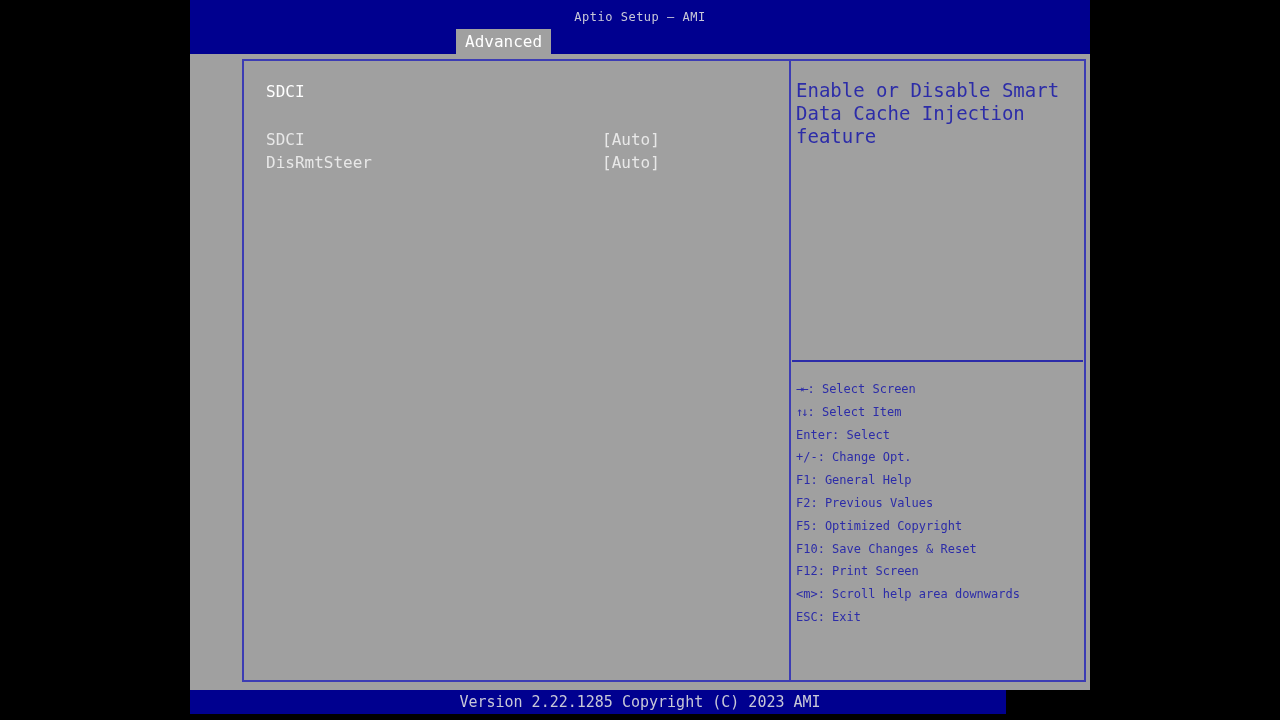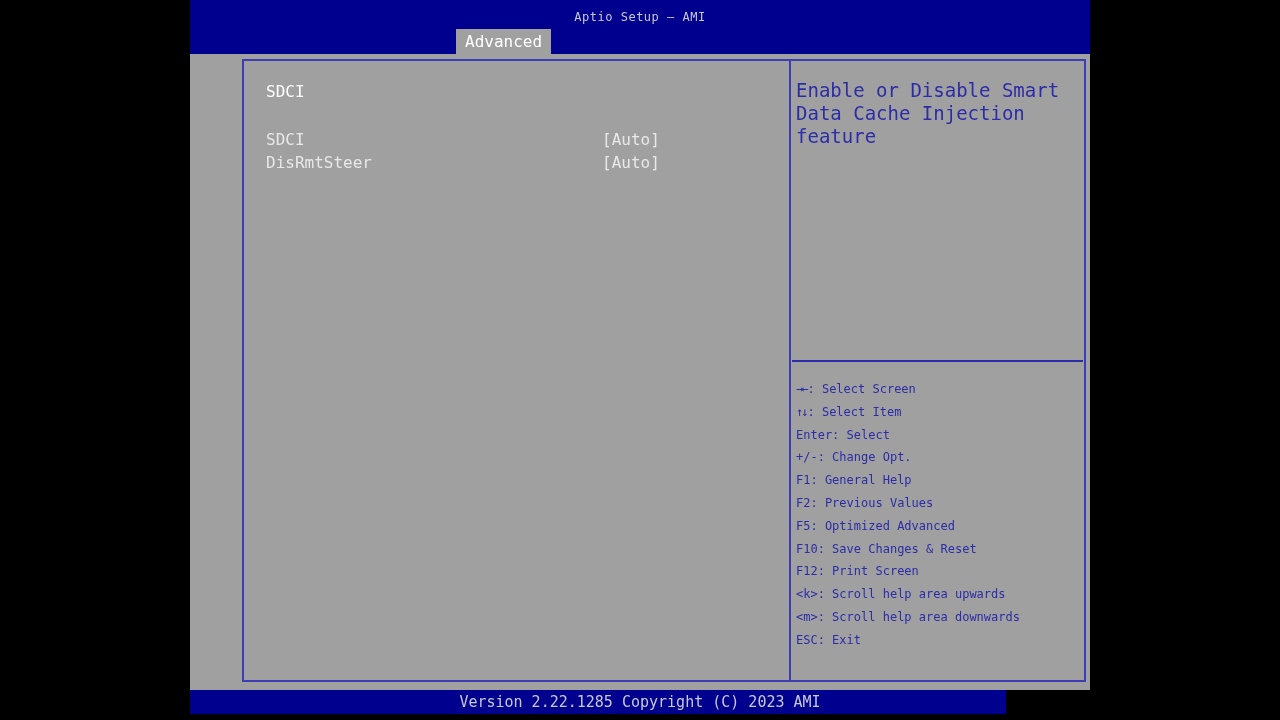--- a/index.html
+++ b/index.html
@@ -234,24 +234,23 @@
       <div class="key-legend">
 
         <div class="key-row"><span class="key-glyph">→←</span><span>: Select Screen</span></div>
 
         <div class="key-row"><span class="key-glyph">↑↓</span><span>: Select Item</span></div>
 
         <div class="key-row">Enter: Select</div>
         <div class="key-row">+/-: Change Opt.</div>
         <div class="key-row">F1: General Help</div>
         <div class="key-row">F2: Previous Values</div>
-        <div class="key-row">F5: Optimized Advanced</div>
+        <div class="key-row">F5: Optimized Copyright</div>
         <div class="key-row">F10: Save Changes &amp; Reset</div>
         <div class="key-row">F12: Print Screen</div>
-        <div class="key-row">&lt;k&gt;: Scroll help area upwards</div>
         <div class="key-row">&lt;m&gt;: Scroll help area downwards</div>
         <div class="key-row">ESC: Exit</div>
 
       </div>
     </div>
 
   </div>
 
   <div class="footer-bar">
     <div class="footer-text">Version 2.22.1285 Copyright (C) 2023 AMI</div>

